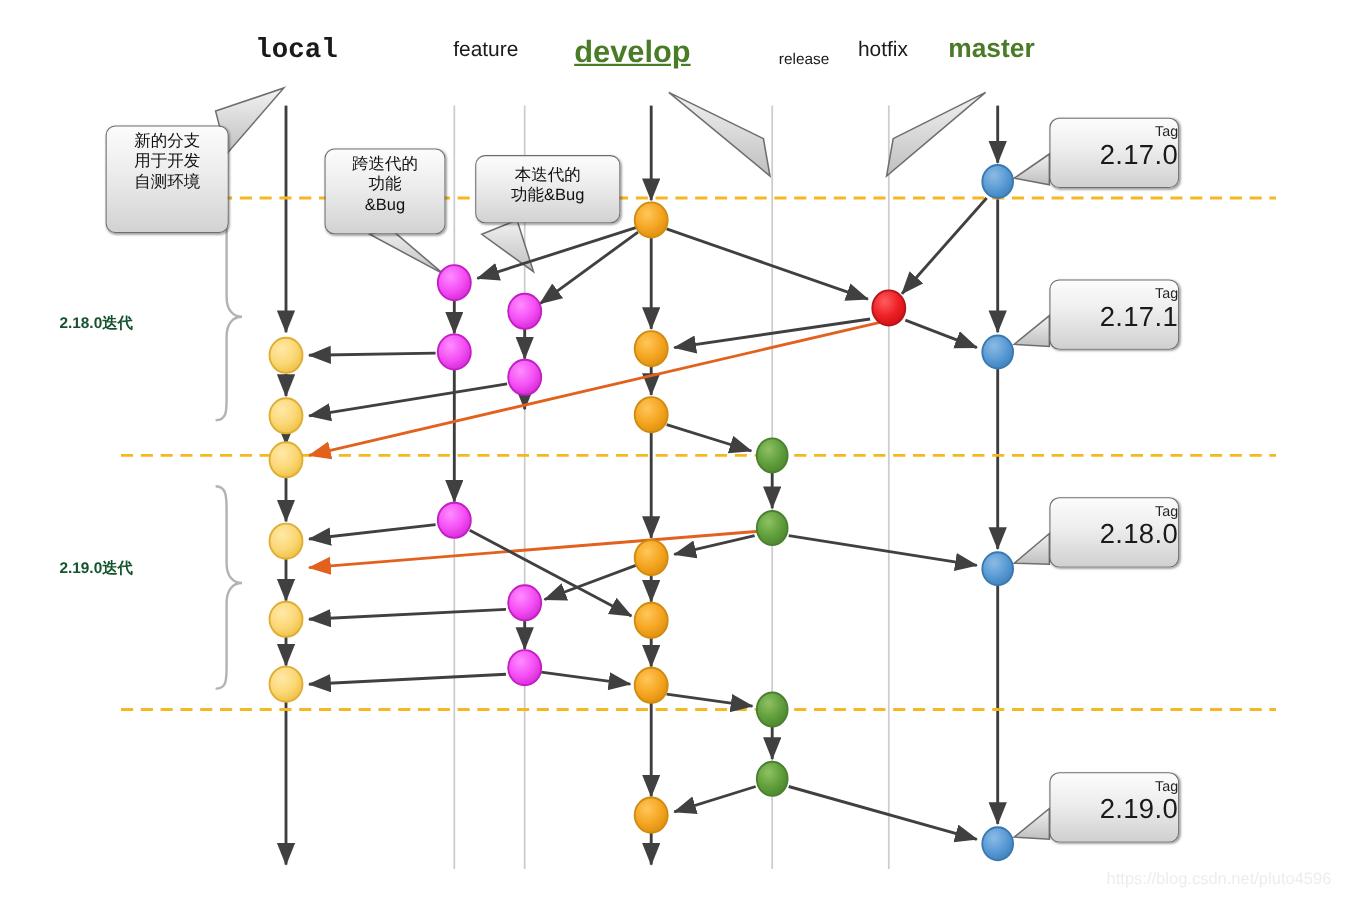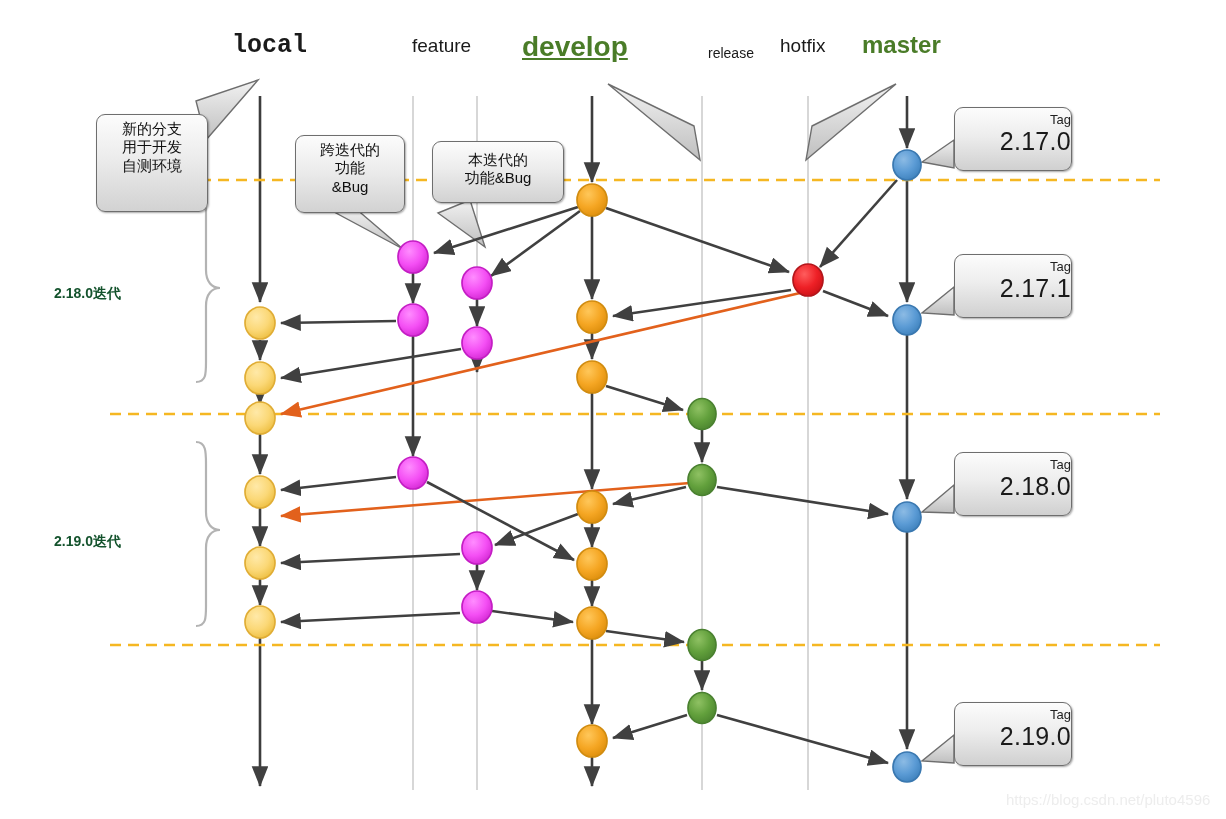--- a/index.html
+++ b/index.html
@@ -244,21 +244,21 @@
   </svg>
 
   <div class="hdr bold" style="left:232px;top:31px;font-size:25px;font-family:Liberation Mono, monospace;">local</div>
   <div class="hdr" style="left:412px;top:35px;font-size:19px;">feature</div>
   <div class="hdr green" style="left:522px;top:31px;font-size:28px;text-decoration:underline;">develop</div>
   <div class="hdr" style="left:668px;top:45px;font-size:14px;margin-left:40px;">release</div>
   <div class="hdr" style="left:780px;top:35px;font-size:19px;">hotfix</div>
   <div class="hdr green" style="left:862px;top:31px;font-size:24px;">master</div>
 
   <div class="iter-label" style="left:54px;top:285px;">2.18.0迭代</div>
-  <div class="iter-label" style="left:54px;top:533px;">2.19.0迭代</div>
+  <div class="iter-label" style="left:54px;top:508px;">2.19.0迭代</div>
 
   <div class="callout" style="left:96px;top:90px;width:112px;height:98px;margin-top:24px;">
     <span class="ln">新的分支</span>
     <span class="ln">用于开发</span>
     <span class="ln">自测环境</span>
   </div>
 
   <div class="callout" style="left:295px;top:135px;width:110px;height:78px;">
     <span class="ln">跨迭代的</span>
     <span class="ln">功能</span>

